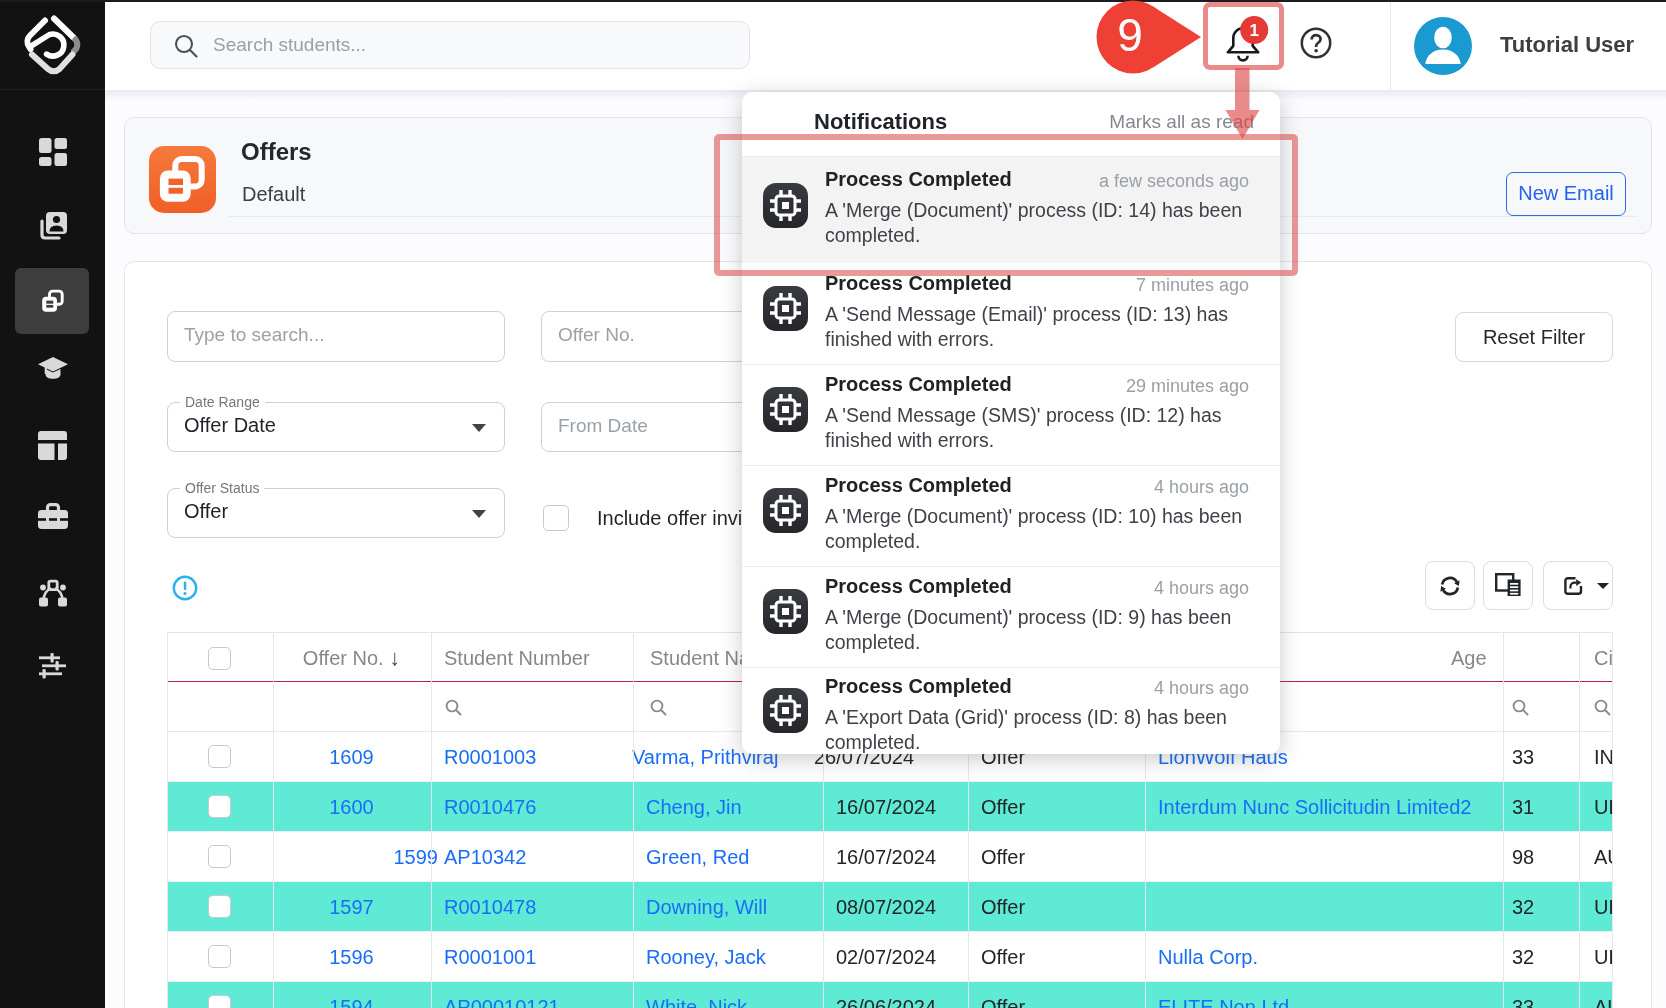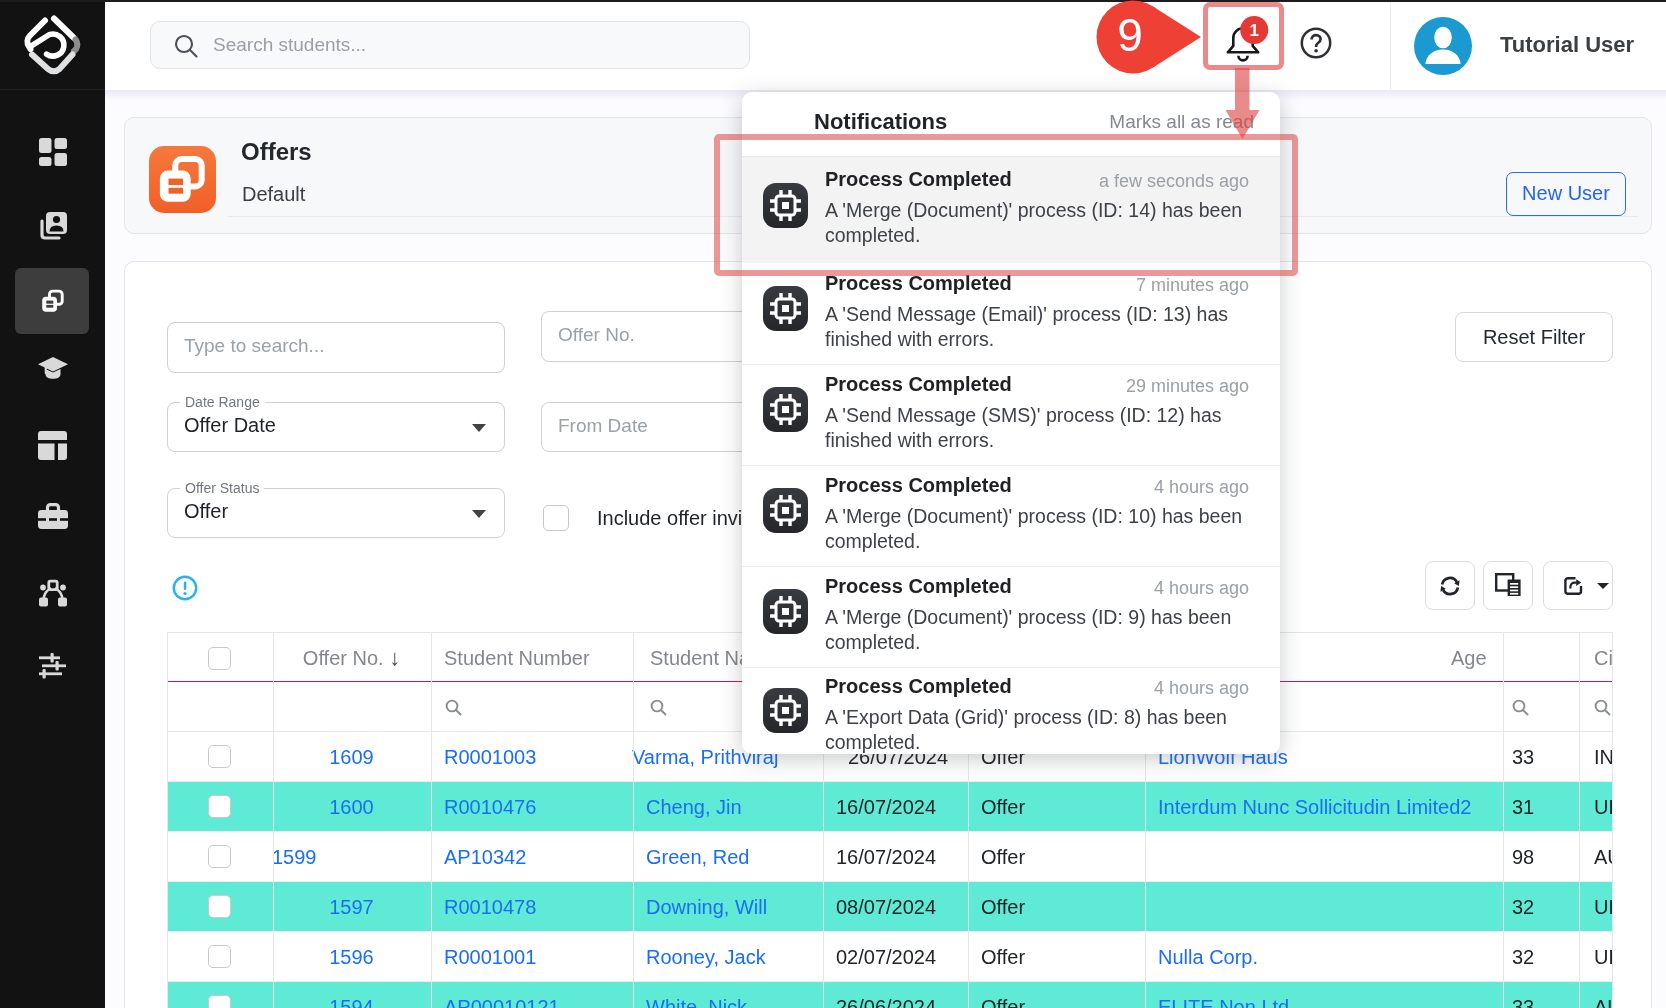--- a/index.html
+++ b/index.html
@@ -197,24 +197,24 @@
       <svg width="67" height="67" viewBox="0 0 67 67">
         <rect x="26.3" y="12.9" width="26.4" height="27.5" rx="6.5" fill="none" stroke="#ffffff" stroke-width="6"></rect>
         <rect x="10.9" y="24.5" width="30.8" height="31.3" rx="8" fill="#ffffff"></rect>
         <rect x="19.5" y="32.6" width="14.5" height="6.4" fill="#f16229"></rect>
         <rect x="19.5" y="41.8" width="14.5" height="5.9" fill="#f16229"></rect>
       </svg>
     </div>
     <div id="c1-title">Offers</div>
     <div id="c1-sub">Default</div>
     <div id="c1-line"></div>
-    <div id="btn-newoffer">New User</div>
+    <div id="btn-newoffer">New Email</div>
   </div>
   <div id="card2">
-    <div class="inp" style="left:42px; top:49px; width:338px; height:51px;margin-top:11px;">
+    <div class="inp" style="left:42px; top:49px; width:338px; height:51px;">
           <span class="ph">Type to search...</span>
         </div>
     <div class="inp" style="left:416px; top:49px; width:338px; height:51px;">
           <span class="ph">Offer No.</span>
         </div>
     <div id="btn-reset">Reset Filter</div>
     <div class="inp" style="left:42px; top:140px; width:338px; height:50px;">
       <span class="sel-label">Date Range</span>
           <span class="sel-val">Offer Date</span>
           <span class="caret"></span>
@@ -300,40 +300,40 @@
         <svg class="abs" style="left:1427px;top:17px;" width="17" height="17" viewBox="0 0 17 17" fill="none" stroke="#888c92" stroke-width="1.9">
               <circle cx="7" cy="7" r="5.4"></circle>
               <path d="M11 11 L15.5 15.5" stroke-linecap="round"></path>
             </svg>
       </div>
       <div class="drow" style="top:100px;">
         <span class="ck"></span>
         <div class="cell" style="left:105px;width:159px;text-align:center;padding-left:0;"><a class="lnk">1609</a></div>
         <div class="cell" style="left:264px;width:200px;"><a class="lnk">R0001003</a></div>
         <div class="cell" style="left:451px;width:189px;padding-left:14px;"><a class="lnk">Varma, Prithviraj</a></div>
-        <div class="cell" style="left:668px;width:144px;">26/07/2024</div>
+        <div class="cell" style="left:634px;width:144px;">26/07/2024</div>
         <div class="cell" style="left:801px;width:176px;">Offer</div>
         <div class="cell" style="left:978px;width:357px;"><a class="lnk">LionWolf Haus</a></div>
         <div class="cell" style="left:1336px;width:76px;padding-left:9px;">33</div>
         <div class="cell" style="left:1412px;width:34px;padding-left:15px;">IN</div>
       </div>
       <div class="drow alt" style="top:150px;">
         <span class="ck"></span>
         <div class="cell" style="left:105px;width:159px;text-align:center;padding-left:0;"><a class="lnk">1600</a></div>
         <div class="cell" style="left:264px;width:200px;"><a class="lnk">R0010476</a></div>
         <div class="cell" style="left:465px;width:189px;padding-left:14px;"><a class="lnk">Cheng, Jin</a></div>
         <div class="cell" style="left:656px;width:144px;">16/07/2024</div>
         <div class="cell" style="left:801px;width:176px;">Offer</div>
         <div class="cell" style="left:978px;width:357px;"><a class="lnk">Interdum Nunc Sollicitudin Limited2</a></div>
         <div class="cell" style="left:1336px;width:76px;padding-left:9px;">31</div>
         <div class="cell" style="left:1412px;width:34px;padding-left:15px;">UK</div>
       </div>
       <div class="drow" style="top:200px;">
         <span class="ck"></span>
-        <div class="cell" style="left:105px;width:159px;text-align:left;padding-left:0;"><a class="lnk">1599</a></div>
+        <div class="cell" style="left:112px;width:159px;text-align:right;padding-left:0;"><a class="lnk">1599</a></div>
         <div class="cell" style="left:264px;width:200px;"><a class="lnk">AP10342</a></div>
         <div class="cell" style="left:465px;width:189px;padding-left:14px;"><a class="lnk">Green, Red</a></div>
         <div class="cell" style="left:656px;width:144px;">16/07/2024</div>
         <div class="cell" style="left:801px;width:176px;">Offer</div>
         <div class="cell" style="left:978px;width:357px;"></div>
         <div class="cell" style="left:1336px;width:76px;padding-left:9px;">98</div>
         <div class="cell" style="left:1412px;width:34px;padding-left:15px;">AU</div>
       </div>
       <div class="drow alt" style="top:250px;">
         <span class="ck"></span>

